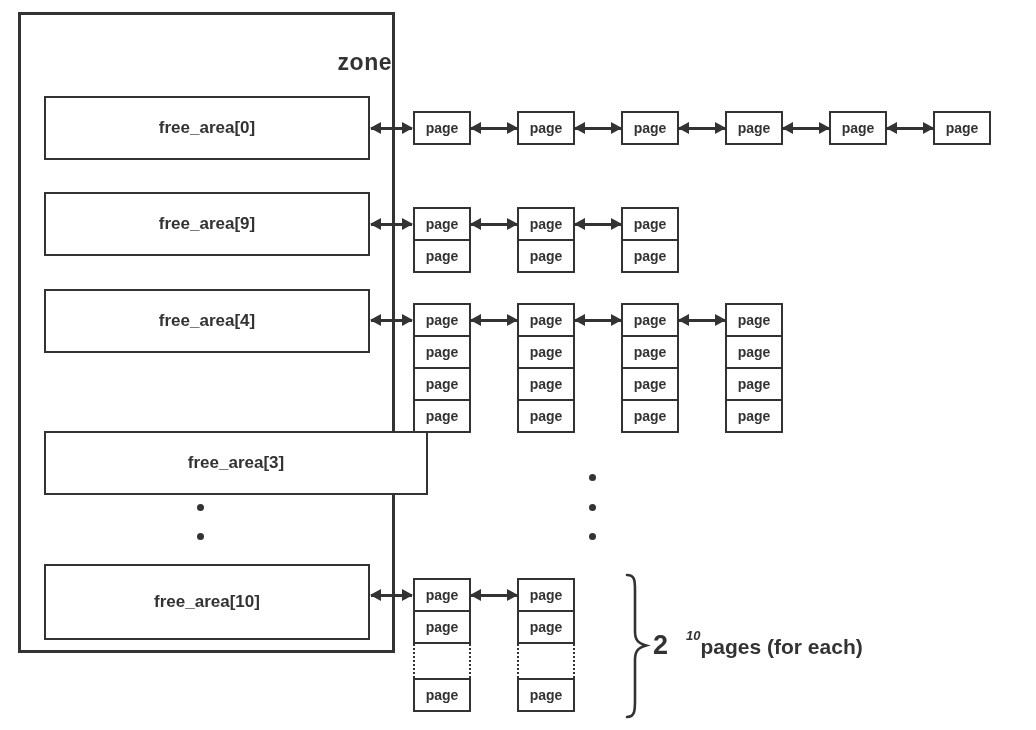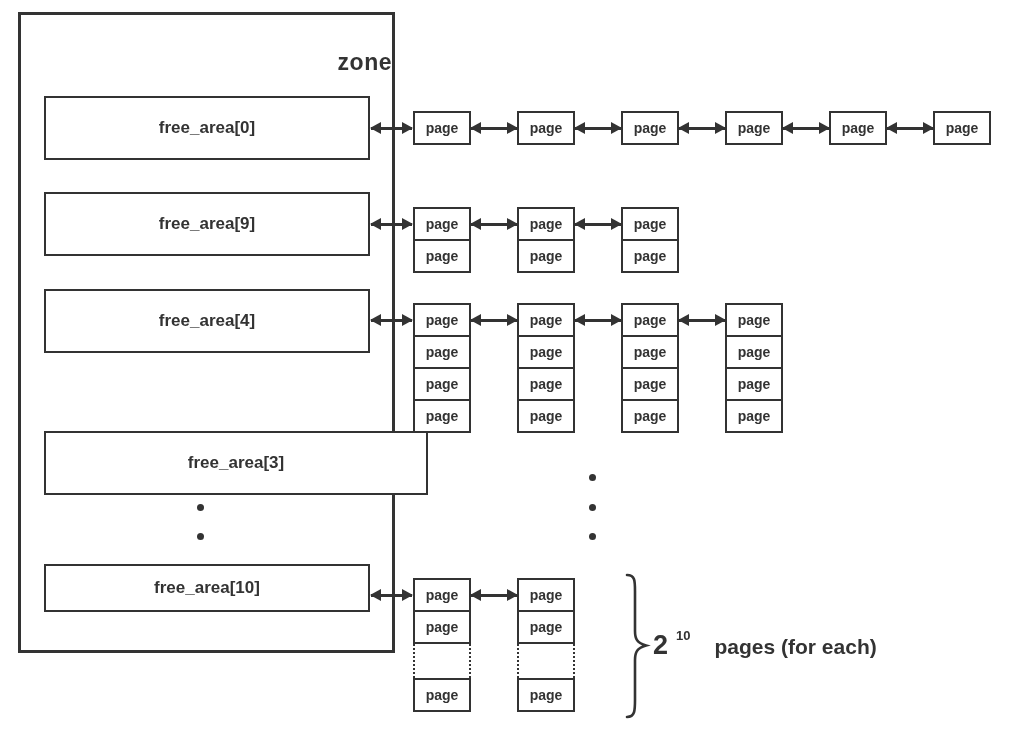--- a/index.html
+++ b/index.html
@@ -44,22 +44,22 @@
   }
   .arrow::before{left:-1px;border-right:11px solid var(--line);}
   .arrow::after{right:-1px;border-left:11px solid var(--line);}
   .dot{position:absolute;width:7px;height:7px;border-radius:50%;background:var(--line);}
   .brace{position:absolute;left:617px;top:572px;z-index:1;}
   .annotation{
     position:absolute;left:653px;top:632px;font-weight:bold;font-size:21px;
     white-space:nowrap;display:flex;align-items:baseline;
   }
   .ann-base{font-size:27px;line-height:1;}
-  .ann-exp{font-size:13px;position:relative;top:-14px;margin-left:8px;}
-  .ann-text{margin-left:24px;}
+  .ann-exp{font-size:13px;position:relative;top:-14px;margin-left:18px;font-style:italic;}
+  .ann-text{margin-left:0;}
 </style>
 </head>
 <body>
 
 <div class="stage">
 
   <div class="zone">
     <div class="zone-title">zone</div>
   </div>
 
@@ -137,21 +137,21 @@
       <div class="page-box" style="margin-top: -2px;">page</div>
     </div>
     <div class="arrow" style="left: 679px; width: 46px; top: 318.5px;"></div>
     <div class="page-col" style="left: 725px; top: 303px; width: 58px;">
       <div class="page-box">page</div>
       <div class="page-box" style="margin-top: -2px;">page</div>
       <div class="page-box" style="margin-top: -2px;">page</div>
       <div class="page-box" style="margin-top: -2px;">page</div>
     </div>
     <div class="free-area" style="left: 44px; top: 383px; width: 384px; height: 64px; margin-top: 48px;">free_area[3]</div>
-    <div class="free-area" style="left: 44px; top: 564px; width: 326px; height: 48px;">free_area[10]</div>
+    <div class="free-area" style="left: 44px; top: 564px; width: 326px; height: 76px;">free_area[10]</div>
     <div class="arrow" style="left: 371px; width: 41px; top: 593.5px;"></div>
     <div class="page-col" style="left: 413px; top: 578px; width: 58px;">
       <div class="page-box">page</div>
       <div class="page-box" style="margin-top: -2px;">page</div>
       <div class="page-gap"></div>
       <div class="page-box">page</div>
     </div>
     <div class="arrow" style="left: 471px; width: 46px; top: 593.5px;"></div>
     <div class="page-col" style="left: 517px; top: 578px; width: 58px;">
       <div class="page-box">page</div>

